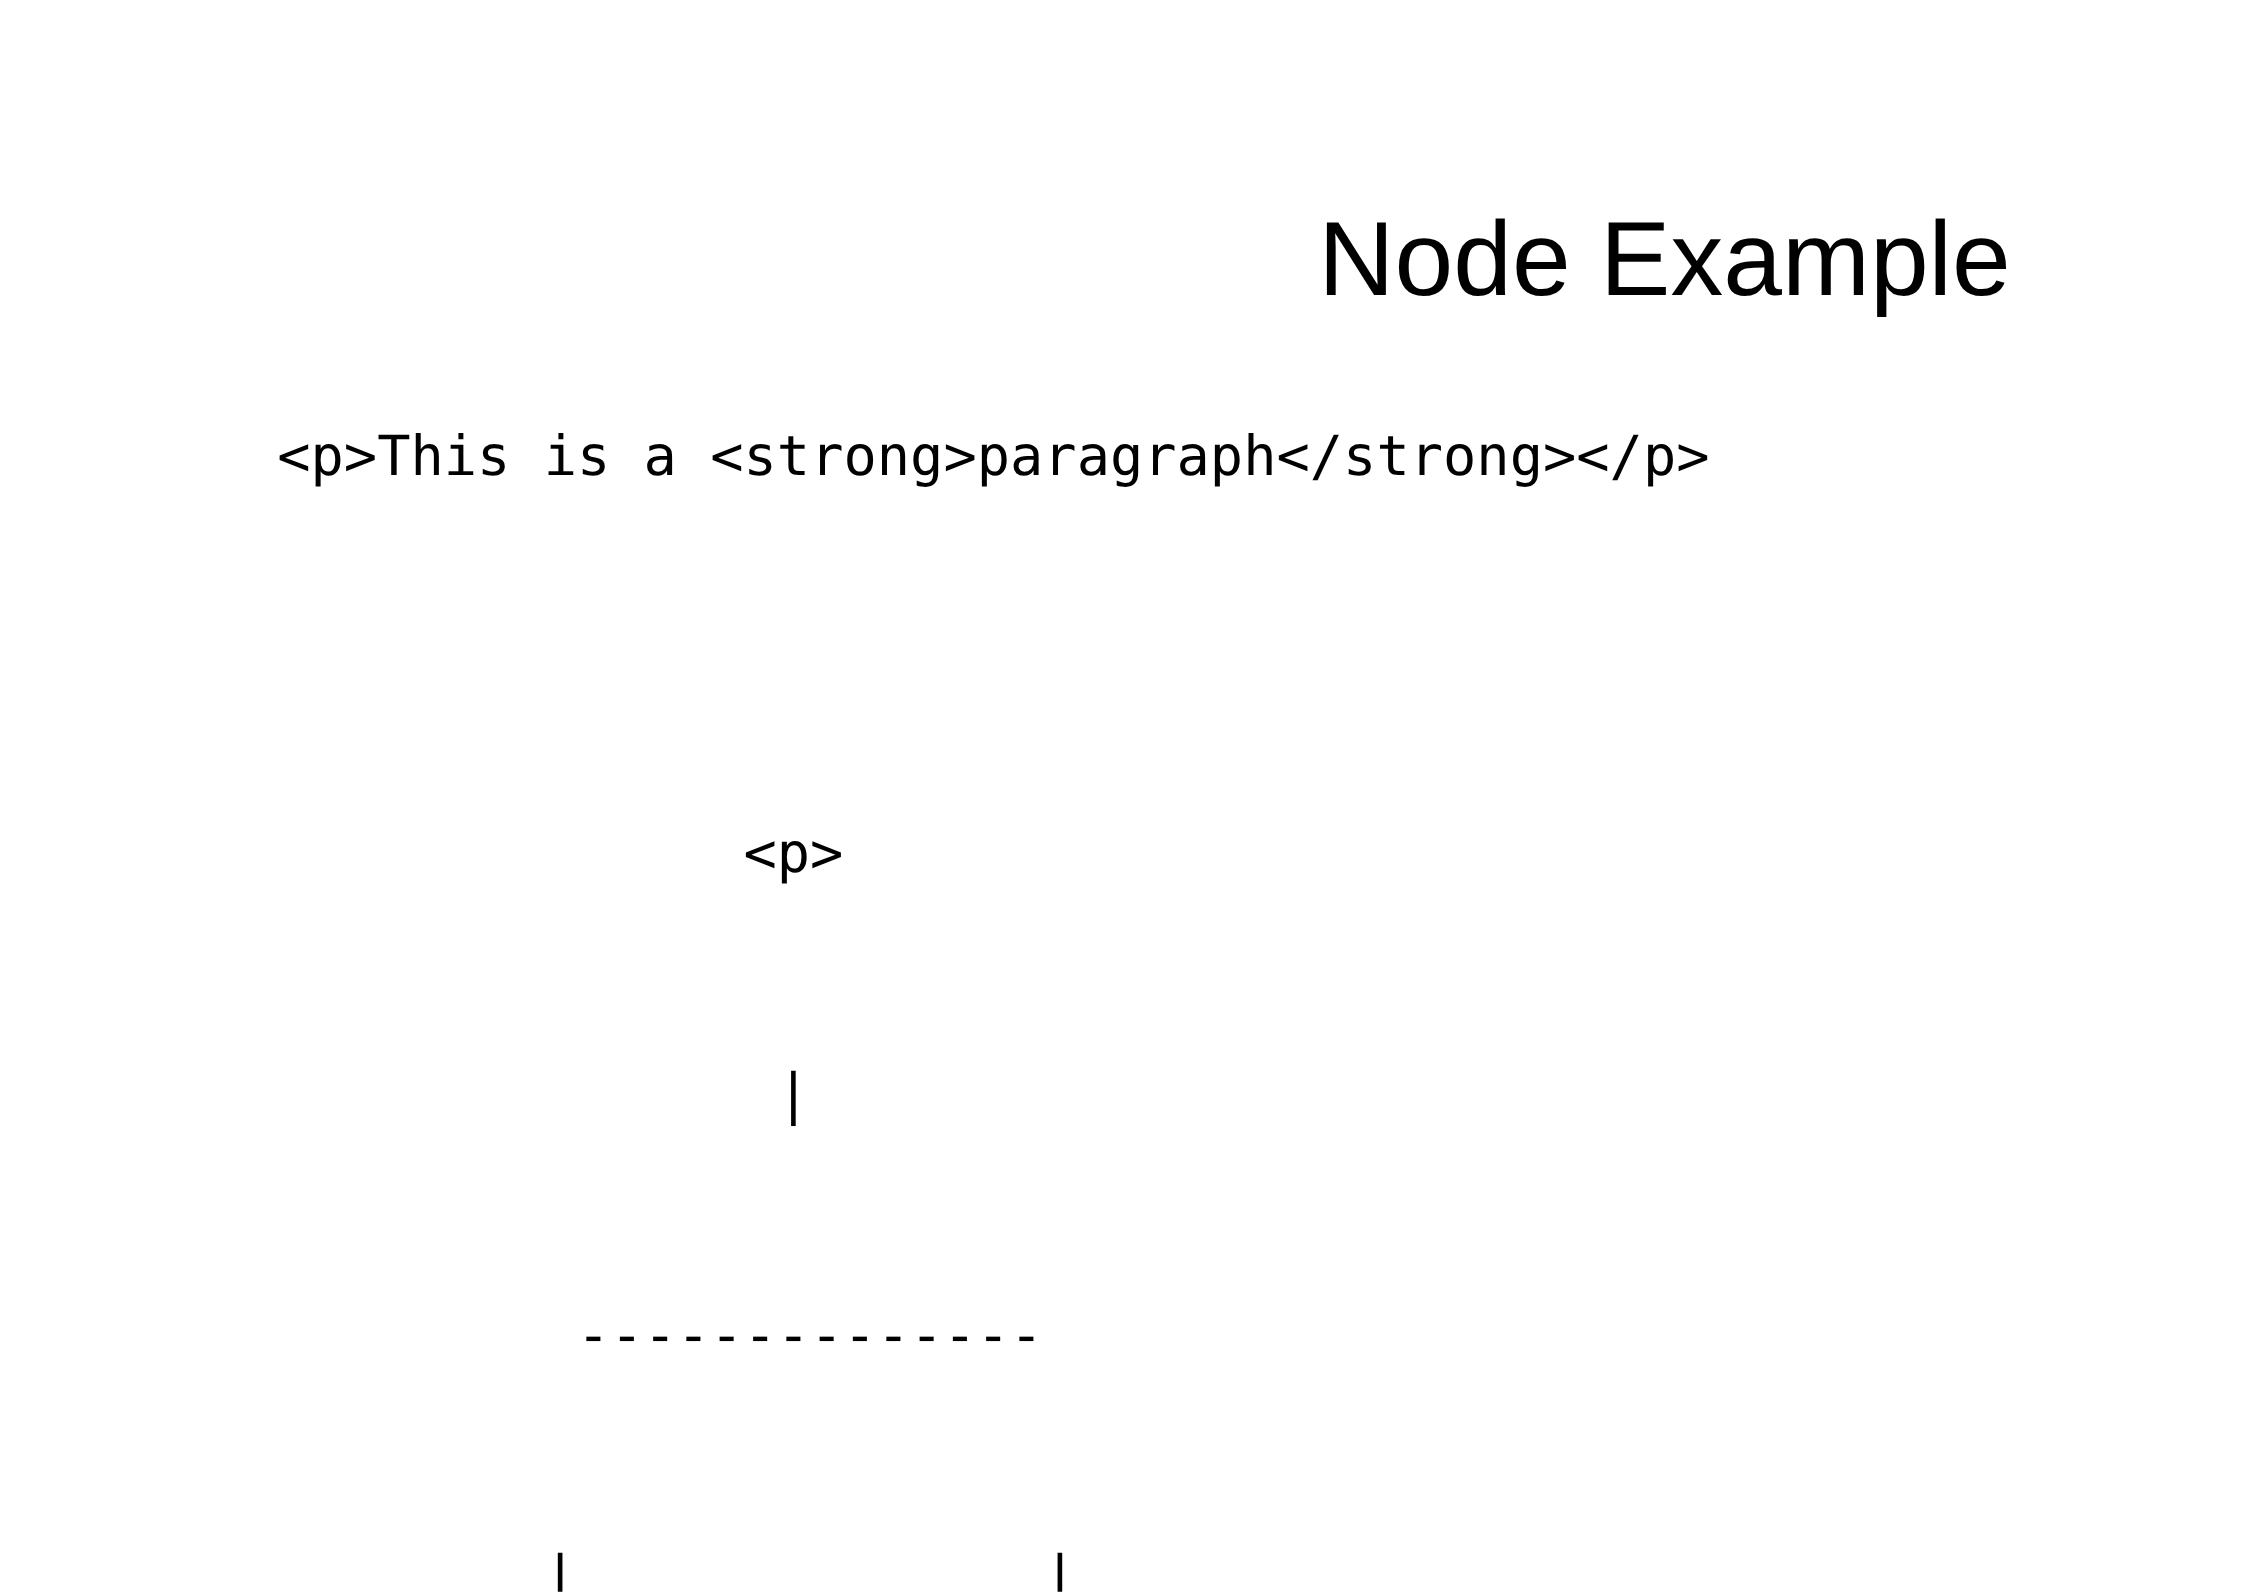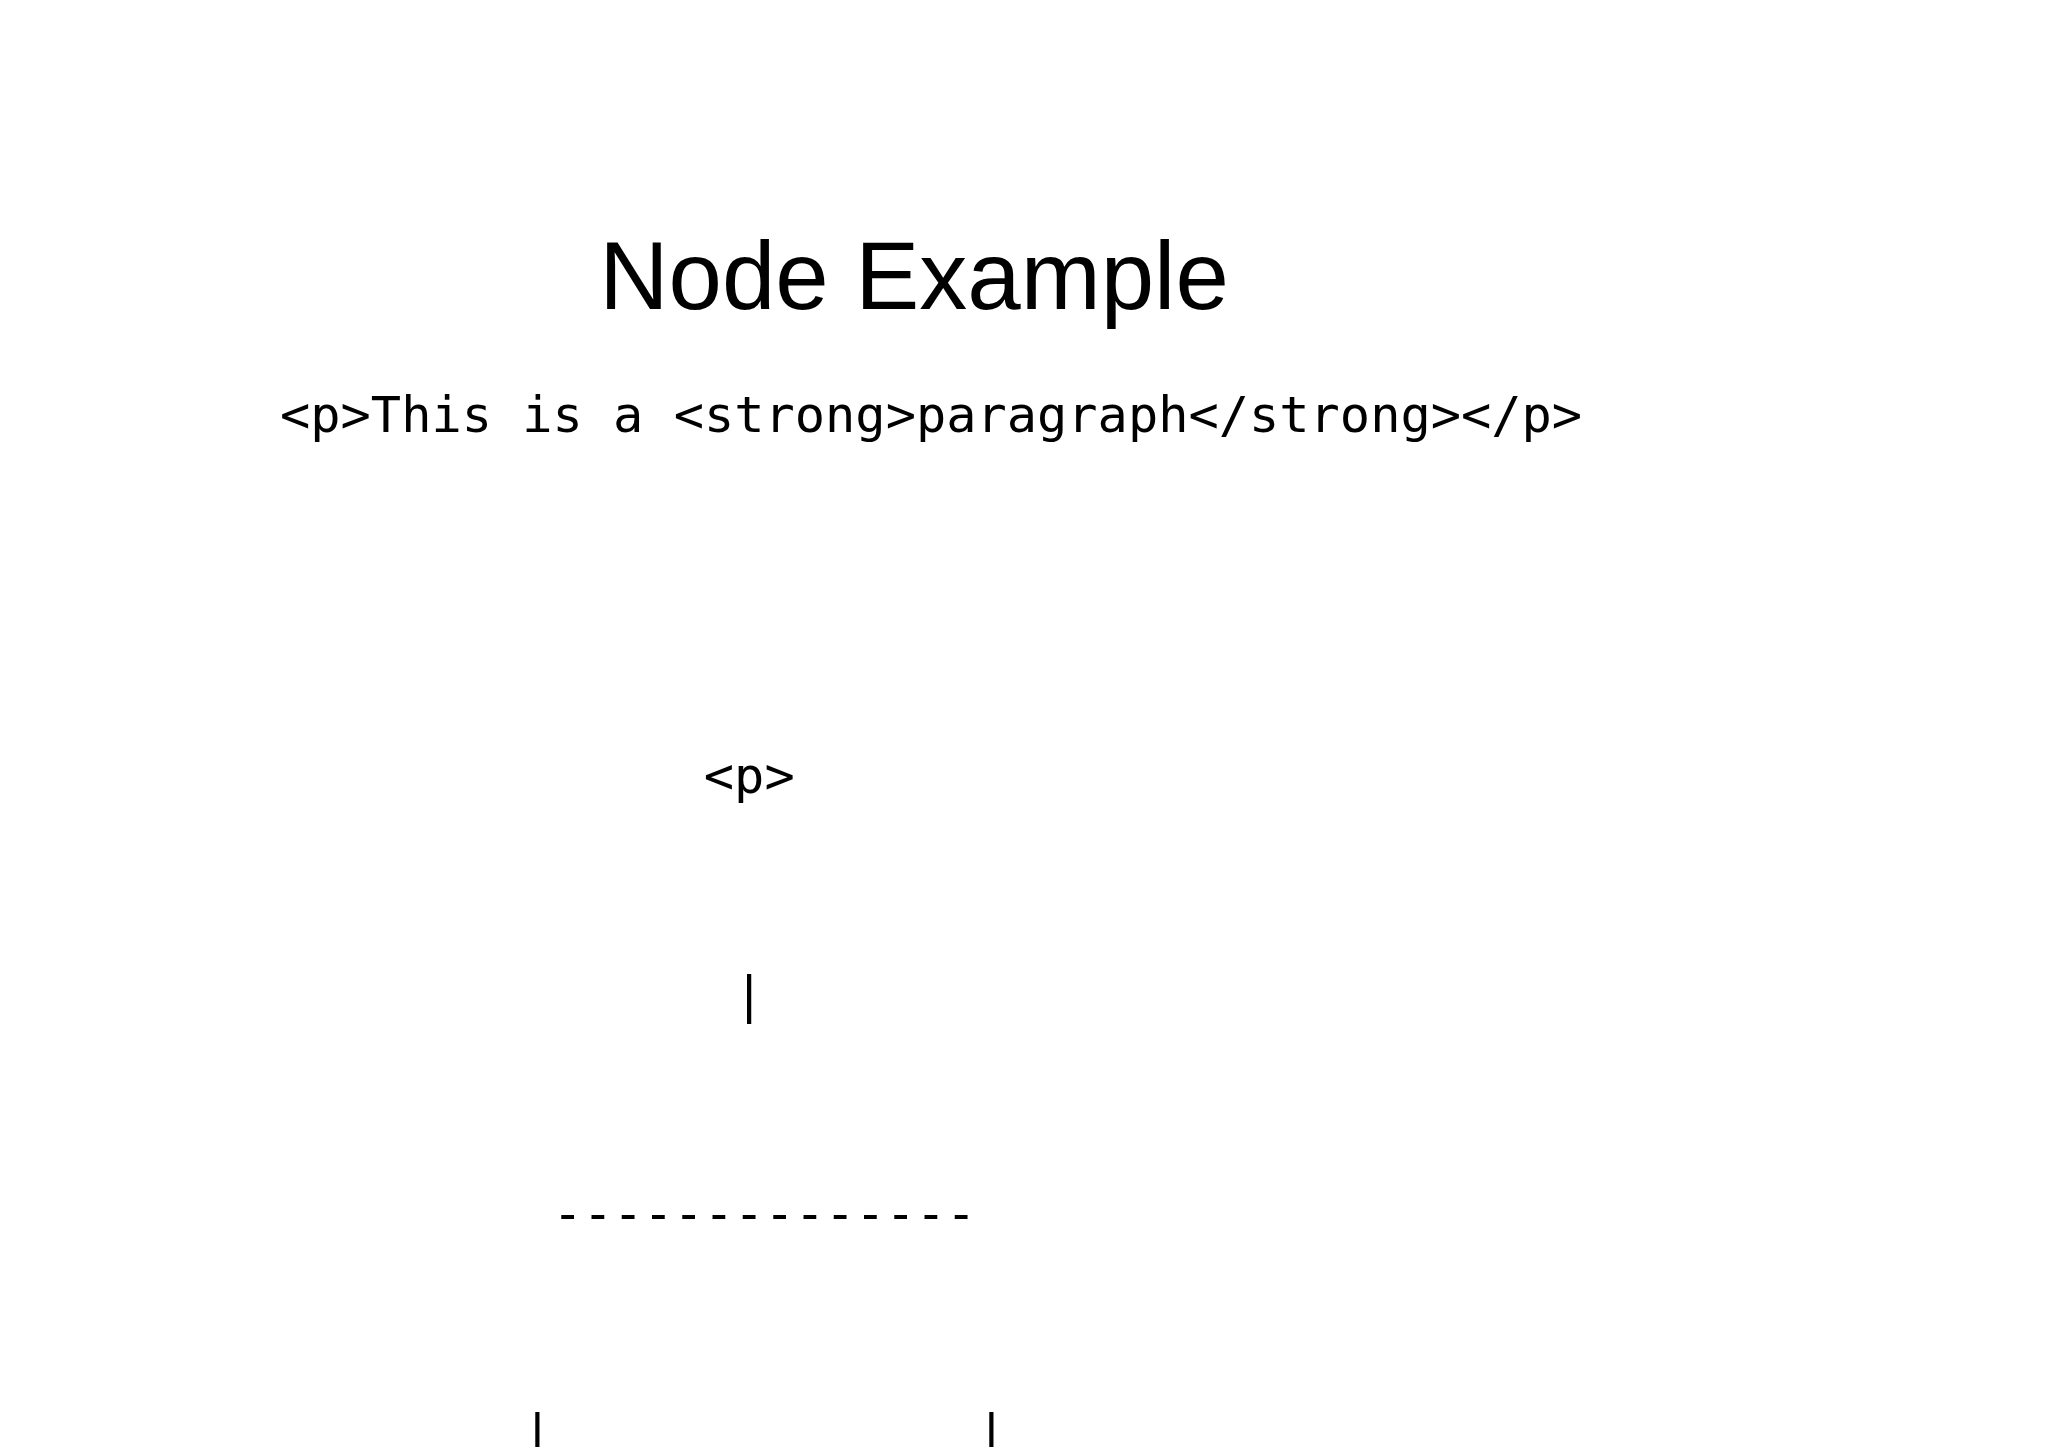--- a/index.html
+++ b/index.html
@@ -12,34 +12,32 @@
     height: 1447px;
     background: var(--bg, #ffffff);
     color: var(--fg, #000000);
     overflow: hidden;
   }
   .page-title {
     position: absolute;
     top: 186px;
     left: 0;
     width: 1828px;
-    text-align: center;
+    text-align: right;
     font-family: "Liberation Sans", sans-serif;
     font-size: 96px;
     font-weight: 400;
     line-height: 100px;
     white-space: pre;
-    margin-top: 40px;
   }
   .mono {
     font-family: "DejaVu Sans Mono", monospace;
     font-size: 50.3px;
     line-height: 73px;
     white-space: pre;
-    margin-left: 28px;
   }
   .code-line {
     position: absolute;
     left: 252px;
     top: 378px;
   }
   .ascii-tree {
     position: absolute;
     left: 373px;
     top: 593px;

